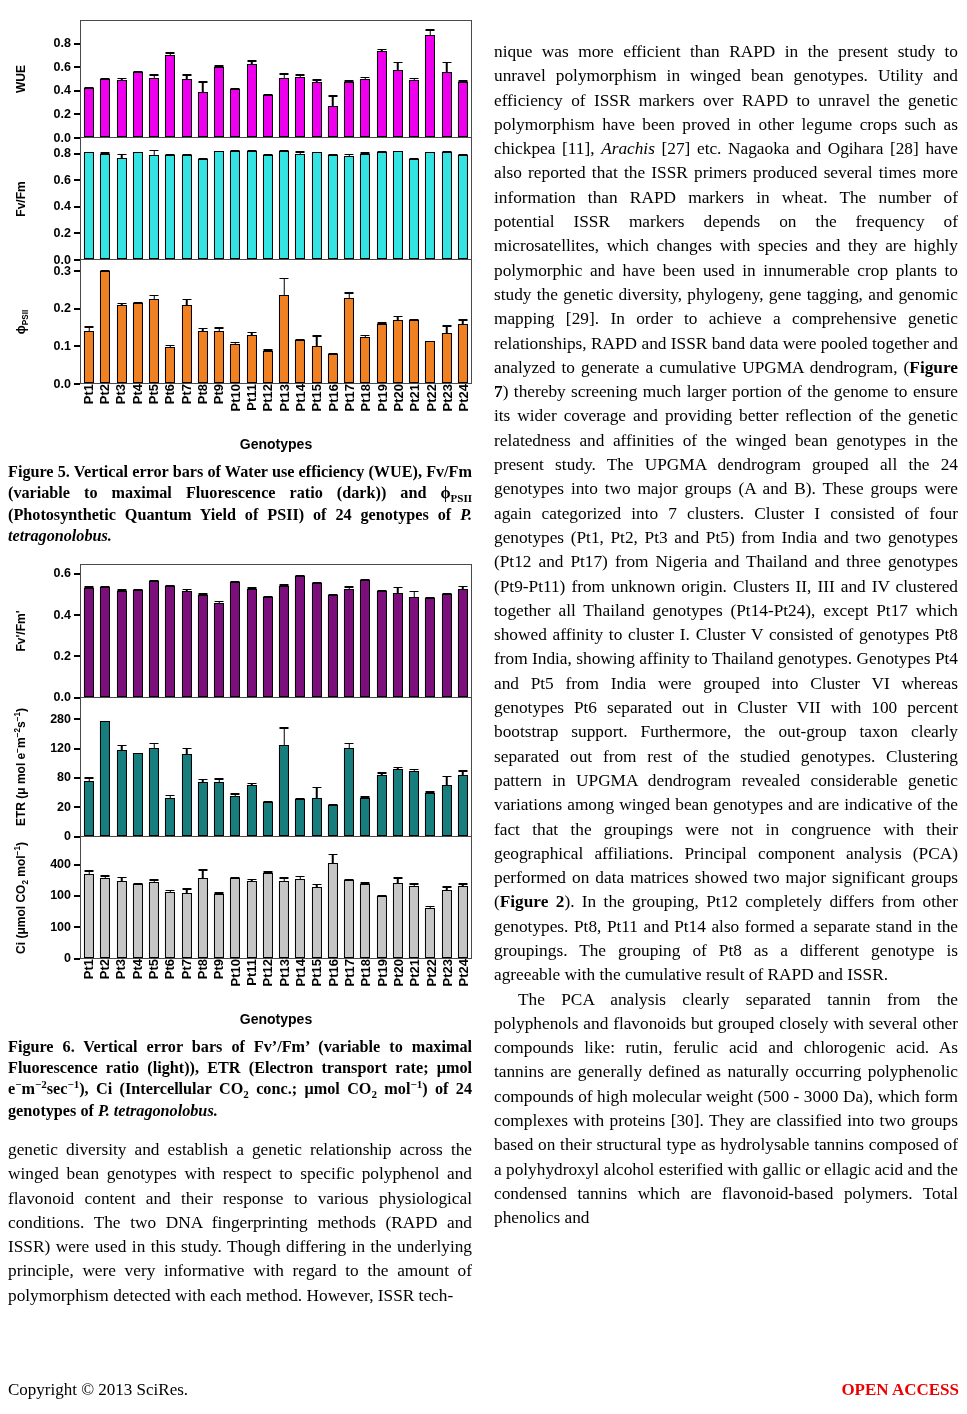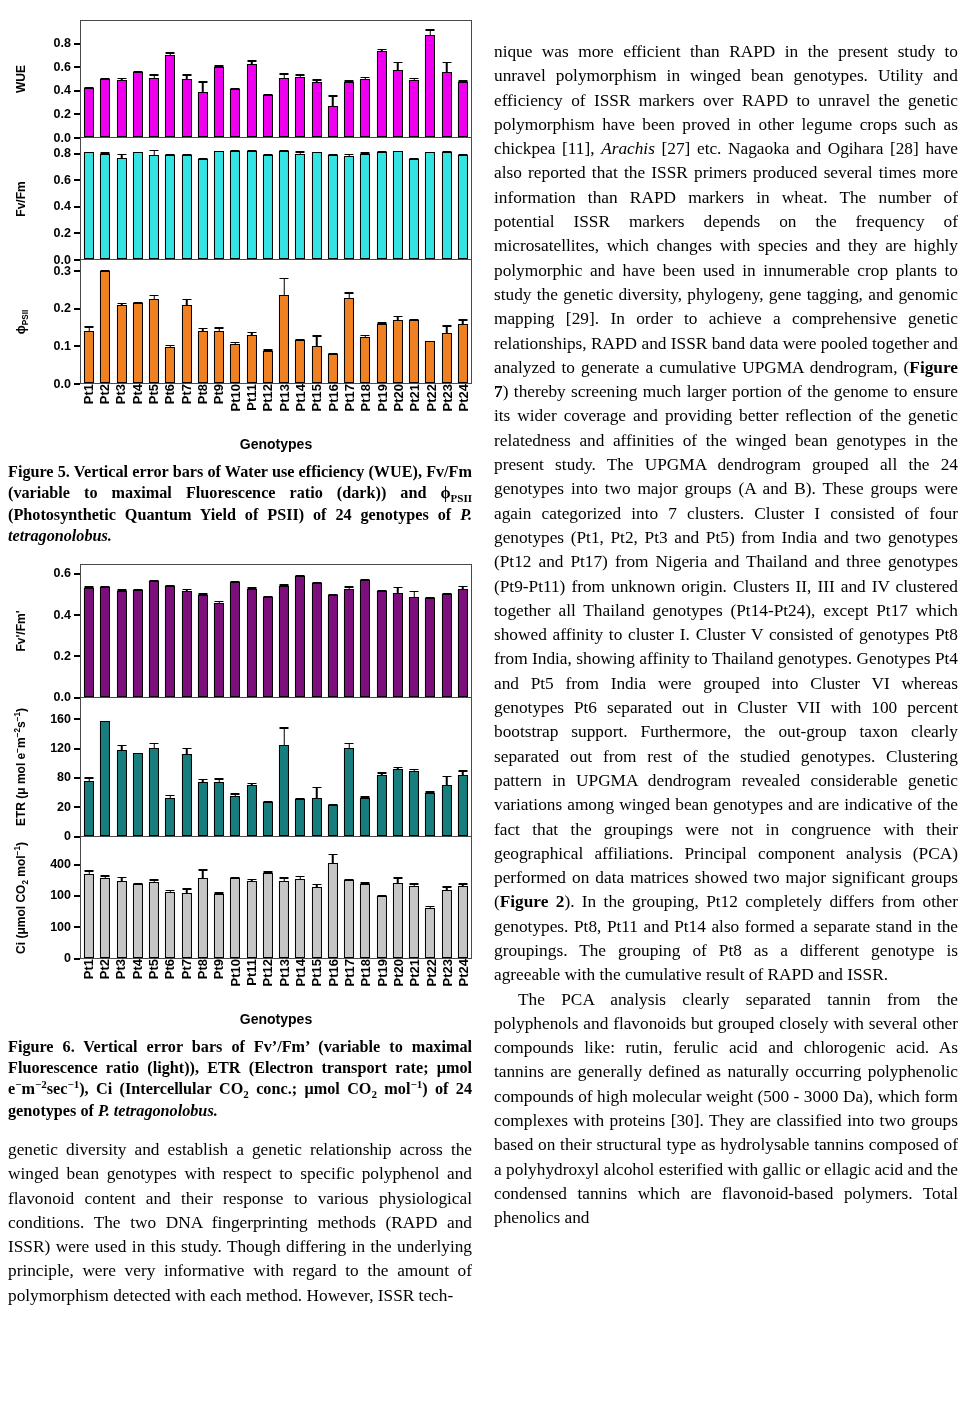--- a/index.html
+++ b/index.html
@@ -885,21 +885,21 @@
               </div>
               <div class="ticks">
                 <div class="tick-label" style="bottom: 0%;">0</div>
                 <div class="tick-mark" style="bottom: 0%;"></div>
                 <div class="tick-label" style="bottom: 21.0526%;">20</div>
                 <div class="tick-mark" style="bottom: 21.0526%;"></div>
                 <div class="tick-label" style="bottom: 42.1053%;">80</div>
                 <div class="tick-mark" style="bottom: 42.1053%;"></div>
                 <div class="tick-label" style="bottom: 63.1579%; text-align: right;">120</div>
                 <div class="tick-mark" style="bottom: 63.1579%;"></div>
-                <div class="tick-label" style="bottom: 84.2105%;">160</div>
+                <div class="tick-label" style="bottom: 84.2105%;">280</div>
                 <div class="tick-mark" style="bottom: 84.2105%;"></div>
               </div>
               <div class="plot">
                 <div class="slot" style="left: 0%; width: 4.16667%;">
                   <div class="bar" style="height: 39.4737%; background: rgb(23, 125, 125);"></div>
                   <div class="err" style="bottom: 39.4737%; height: 2.63158%;">
                     <div class="err-line"></div>
                     <div class="err-cap"></div>
                   </div>
                 </div>
@@ -1337,14 +1337,18 @@
 
     <div class="col">
       <div class="body-text" style="margin-top:24px;">
         <p><span>nique was more efficient than RAPD in the present study to unravel polymorphism in winged bean genotypes. Utility and efficiency of ISSR markers over RAPD to unravel the genetic polymorphism have been proved in other legume crops such as chickpea [11], </span><span style="font-style: italic;">Arachis</span><span> [27] etc. Nagaoka and Ogihara [28] have also reported that the ISSR primers produced several times more information than RAPD markers in wheat. The number of potential ISSR markers depends on the frequency of microsatellites, which changes with species and they are highly polymorphic and have been used in innumerable crop plants to study the genetic diversity, phylogeny, gene tagging, and genomic mapping [29]. In order to achieve a comprehensive genetic relationships, RAPD and ISSR band data were pooled together and analyzed to generate a cumulative UPGMA dendrogram, (</span><span style="font-weight: bold;">Figure 7</span><span>) thereby screening much larger portion of the genome to ensure its wider coverage and providing better reflection of the genetic relatedness and affinities of the winged bean genotypes in the present study. The UPGMA dendrogram grouped all the 24 genotypes into two major groups (A and B). These groups were again categorized into 7 clusters. Cluster I consisted of four genotypes (Pt1, Pt2, Pt3 and Pt5) from India and two genotypes (Pt12 and Pt17) from Nigeria and Thailand and three genotypes (Pt9-Pt11) from unknown origin. Clusters II, III and IV clustered together all Thailand genotypes (Pt14-Pt24), except Pt17 which showed affinity to cluster I. Cluster V consisted of genotypes Pt8 from India, showing affinity to Thailand genotypes. Genotypes Pt4 and Pt5 from India were grouped into Cluster VI whereas genotypes Pt6 separated out in Cluster VII with 100 percent bootstrap support. Furthermore, the out-group taxon clearly separated out from rest of the studied genotypes. Clustering pattern in UPGMA dendrogram revealed considerable genetic variations among winged bean genotypes and are indicative of the fact that the groupings were not in congruence with their geographical affiliations. Principal component analysis (PCA) performed on data matrices showed two major significant groups (</span><span style="font-weight: bold;">Figure 2</span><span>). In the grouping, Pt12 completely differs from other genotypes. Pt8, Pt11 and Pt14 also formed a separate stand in the groupings. The grouping of Pt8 as a different genotype is agreeable with the cumulative result of RAPD and ISSR.</span></p>
         <p class="indent"><span>The PCA analysis clearly separated tannin from the polyphenols and flavonoids but grouped closely with several other compounds like: rutin, ferulic acid and chlorogenic acid. As tannins are generally defined as naturally occurring polyphenolic compounds of high molecular weight (500 - 3000 Da), which form complexes with proteins [30]. They are classified into two groups based on their structural type as hydrolysable tannins composed of a polyhydroxyl alcohol esterified with gallic or ellagic acid and the condensed tannins which are flavonoid-based polymers. Total phenolics and</span></p>
       </div>
     </div>
 
   </div>
 
+  <div class="footer">
+    <span>Copyright © 2013 SciRes.</span>
+    <span class="open-access" style="color: rgb(238, 0, 0);">OPEN ACCESS</span>
+  </div>
 
 </div>
 
 </body></html>

